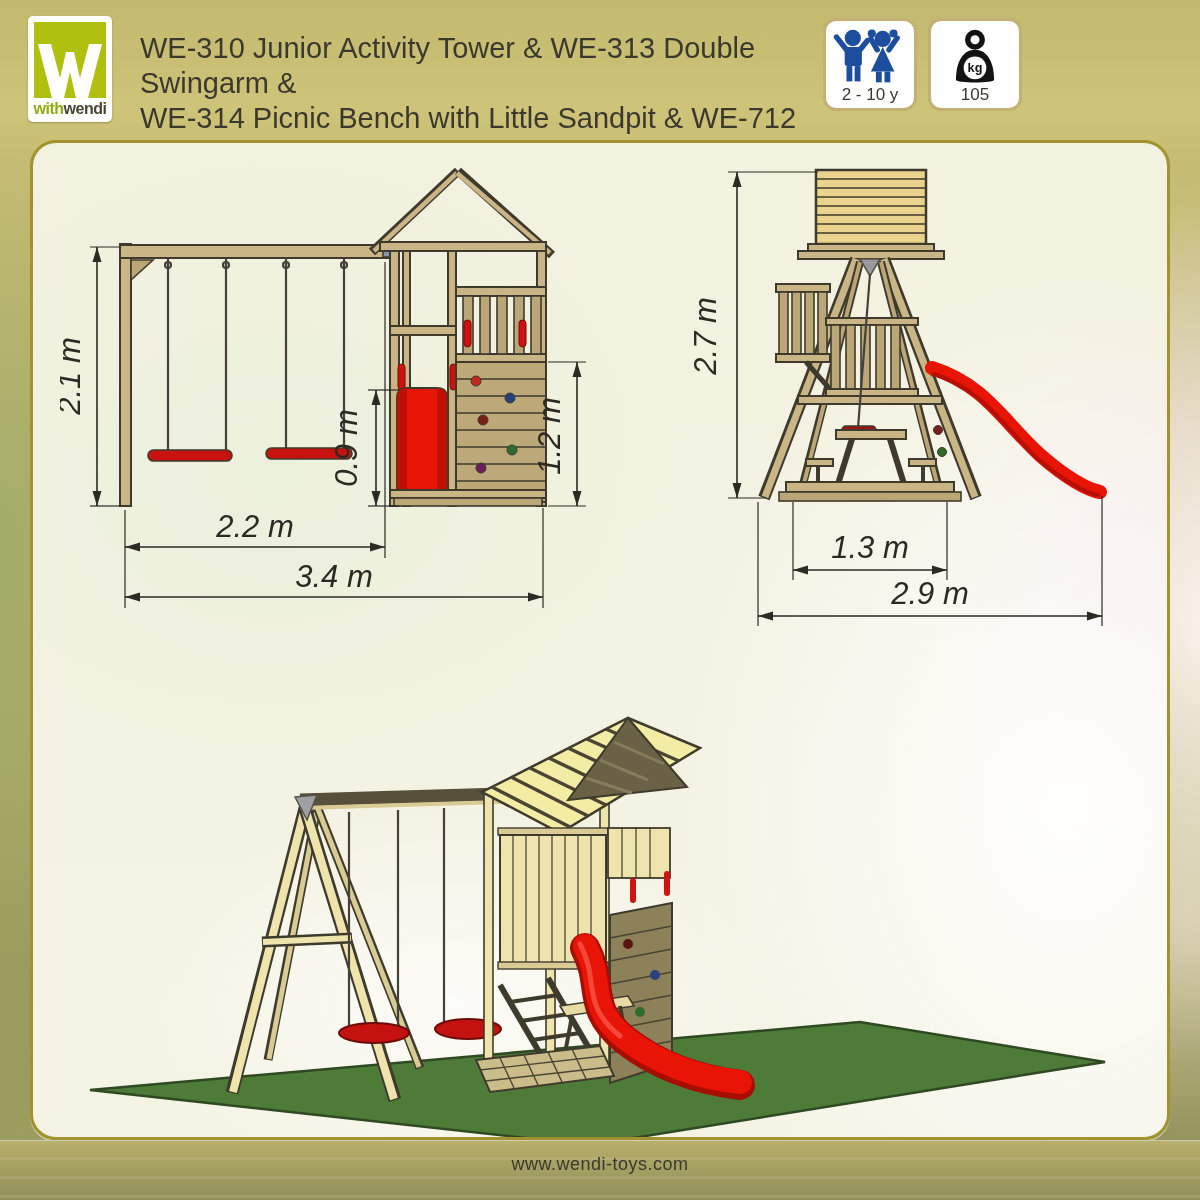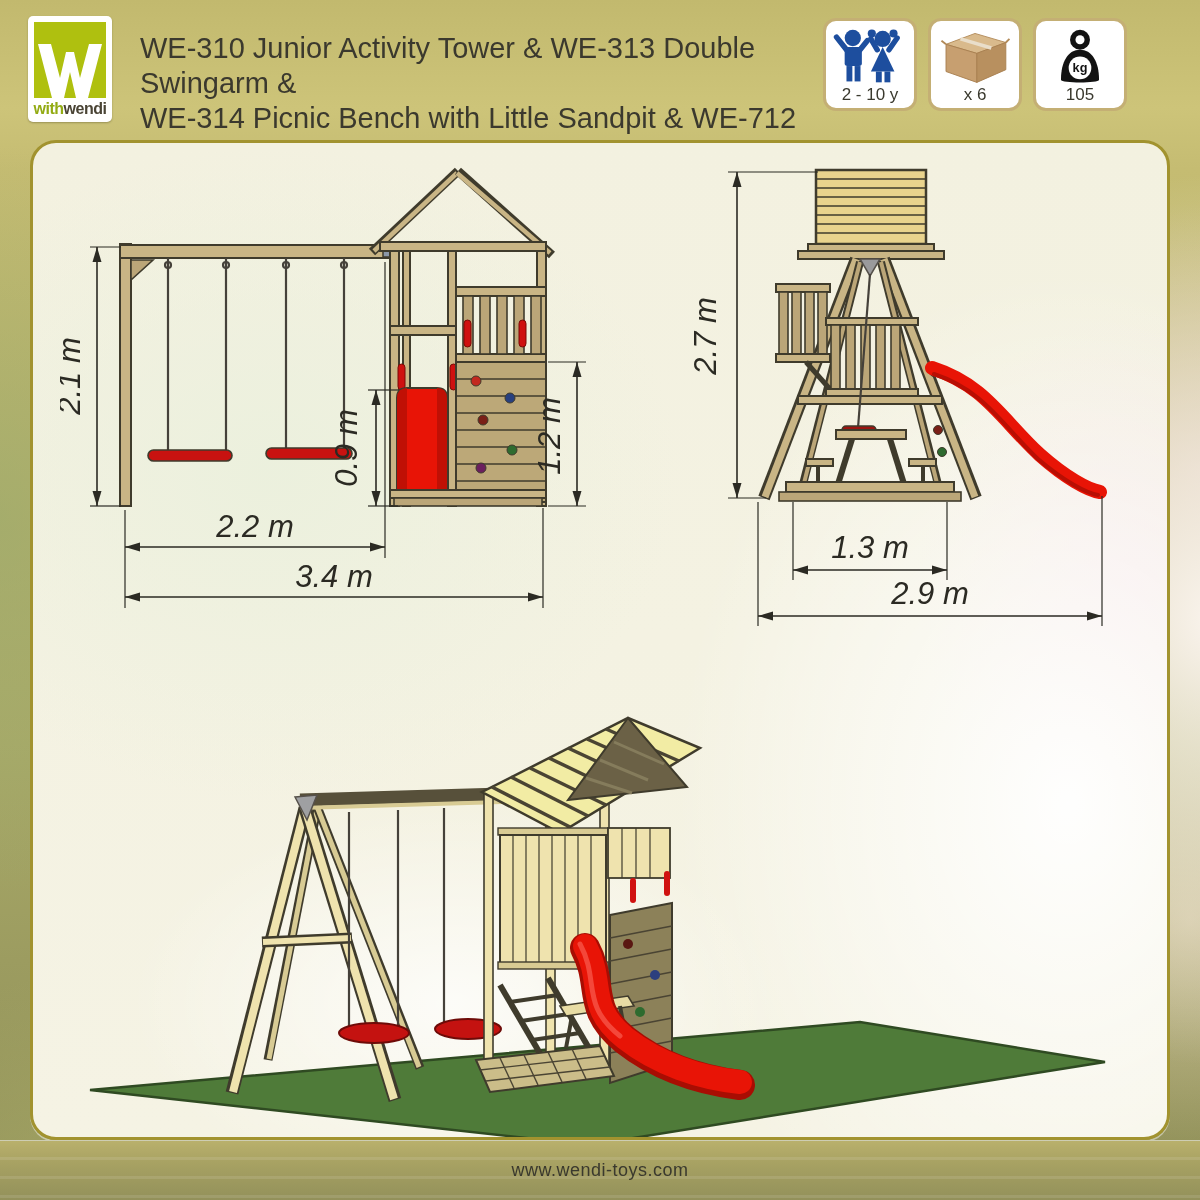--- a/index.html
+++ b/index.html
@@ -61,21 +61,21 @@
   #svg-render{left:27px;top:537px;}
   
   .footer{
     position:absolute;left:0;top:1140px;width:1200px;height:60px;
     background:
       repeating-linear-gradient(180deg, rgba(255,255,255,0) 0 16px, rgba(255,255,255,.10) 16px 19px),
       linear-gradient(180deg,#B9B06C 0%,#A8A263 35%,#92905A 100%);
     border-top:1px solid rgba(255,255,255,.55);
   }
   .footer .site{
-    margin-top:19px;text-align:center;font-size:18px;color:#3A392E;letter-spacing:.5px;
+    margin-top:13px;text-align:center;font-size:18px;color:#3A392E;letter-spacing:.5px;
   }
   
   .dim{stroke:#2B2A23;stroke-width:1.6;fill:none;}
   .dimthin{stroke:#2B2A23;stroke-width:1.2;fill:none;}
   .arr{fill:#2B2A23;stroke:none;}
   .dimtxt{font-family:"Liberation Sans",sans-serif;font-style:italic;font-size:31px;fill:#2B2A23;}
   .wood{fill:#C9B585;stroke:#3F3B2C;stroke-width:2;}
   .wood2{fill:#BBA678;stroke:#3F3B2C;stroke-width:1.6;}
   .plank{stroke:#3F3B2C;stroke-width:1.4;}
   .rope{stroke:#45413A;stroke-width:2.2;fill:none;}
@@ -117,33 +117,20 @@
           <circle cx="56" cy="12" r="9" stroke="none"></circle>
           <polygon points="56,21 43,48 69,48" stroke="none"></polygon>
           <line x1="50" y1="24" x2="43" y2="12" stroke-width="6" stroke-linecap="round"></line>
           <line x1="63" y1="24" x2="72" y2="11" stroke-width="6" stroke-linecap="round"></line>
           <rect x="48.5" y="48" width="6.5" height="12" stroke="none"></rect>
           <rect x="58" y="48" width="6.5" height="12" stroke="none"></rect>
         </g>
       </svg>
     </div>
     <div class="badge-label">2 - 10 y</div>
-  </div>
-  <div class="badge">
-    <div class="icon-wrap">
-      <svg width="78" height="58" viewBox="0 0 84 64">
-        <polygon points="10,18 42,6 76,16 44,28" fill="#D9BA8C" stroke="#B28A58" stroke-width="1"></polygon>
-        <polygon points="10,18 44,28 44,60 10,48" fill="#C79F70" stroke="#A87F4F" stroke-width="1"></polygon>
-        <polygon points="44,28 76,16 76,46 44,60" fill="#B8905F" stroke="#A87F4F" stroke-width="1"></polygon>
-        <line x1="26" y1="12" x2="60" y2="22" stroke="#E9DECA" stroke-width="4"></line>
-        <line x1="10" y1="18" x2="5" y2="14" stroke="#B28A58" stroke-width="2"></line>
-        <line x1="76" y1="16" x2="80" y2="12" stroke="#B28A58" stroke-width="2"></line>
-      </svg>
-    </div>
-    <div class="badge-label">x 6</div>
   </div>
   <div class="badge">
     <div class="icon-wrap">
       <svg width="58" height="58" viewBox="0 0 64 64">
         <circle cx="32" cy="13" r="11" fill="#121212"></circle>
         <circle cx="32" cy="13" r="5" fill="#FFFFFF"></circle>
         <path d="M11,57 C11,37 19,24 32,24 C45,24 53,37 53,57 C53,61 11,61 11,57 Z" fill="#121212"></path>
         <circle cx="32" cy="44" r="12.5" fill="#FFFFFF"></circle>
         <text x="32" y="49" text-anchor="middle" font-family="Liberation Sans, sans-serif" font-weight="bold" font-size="14" fill="#121212">kg</text>
       </svg>

